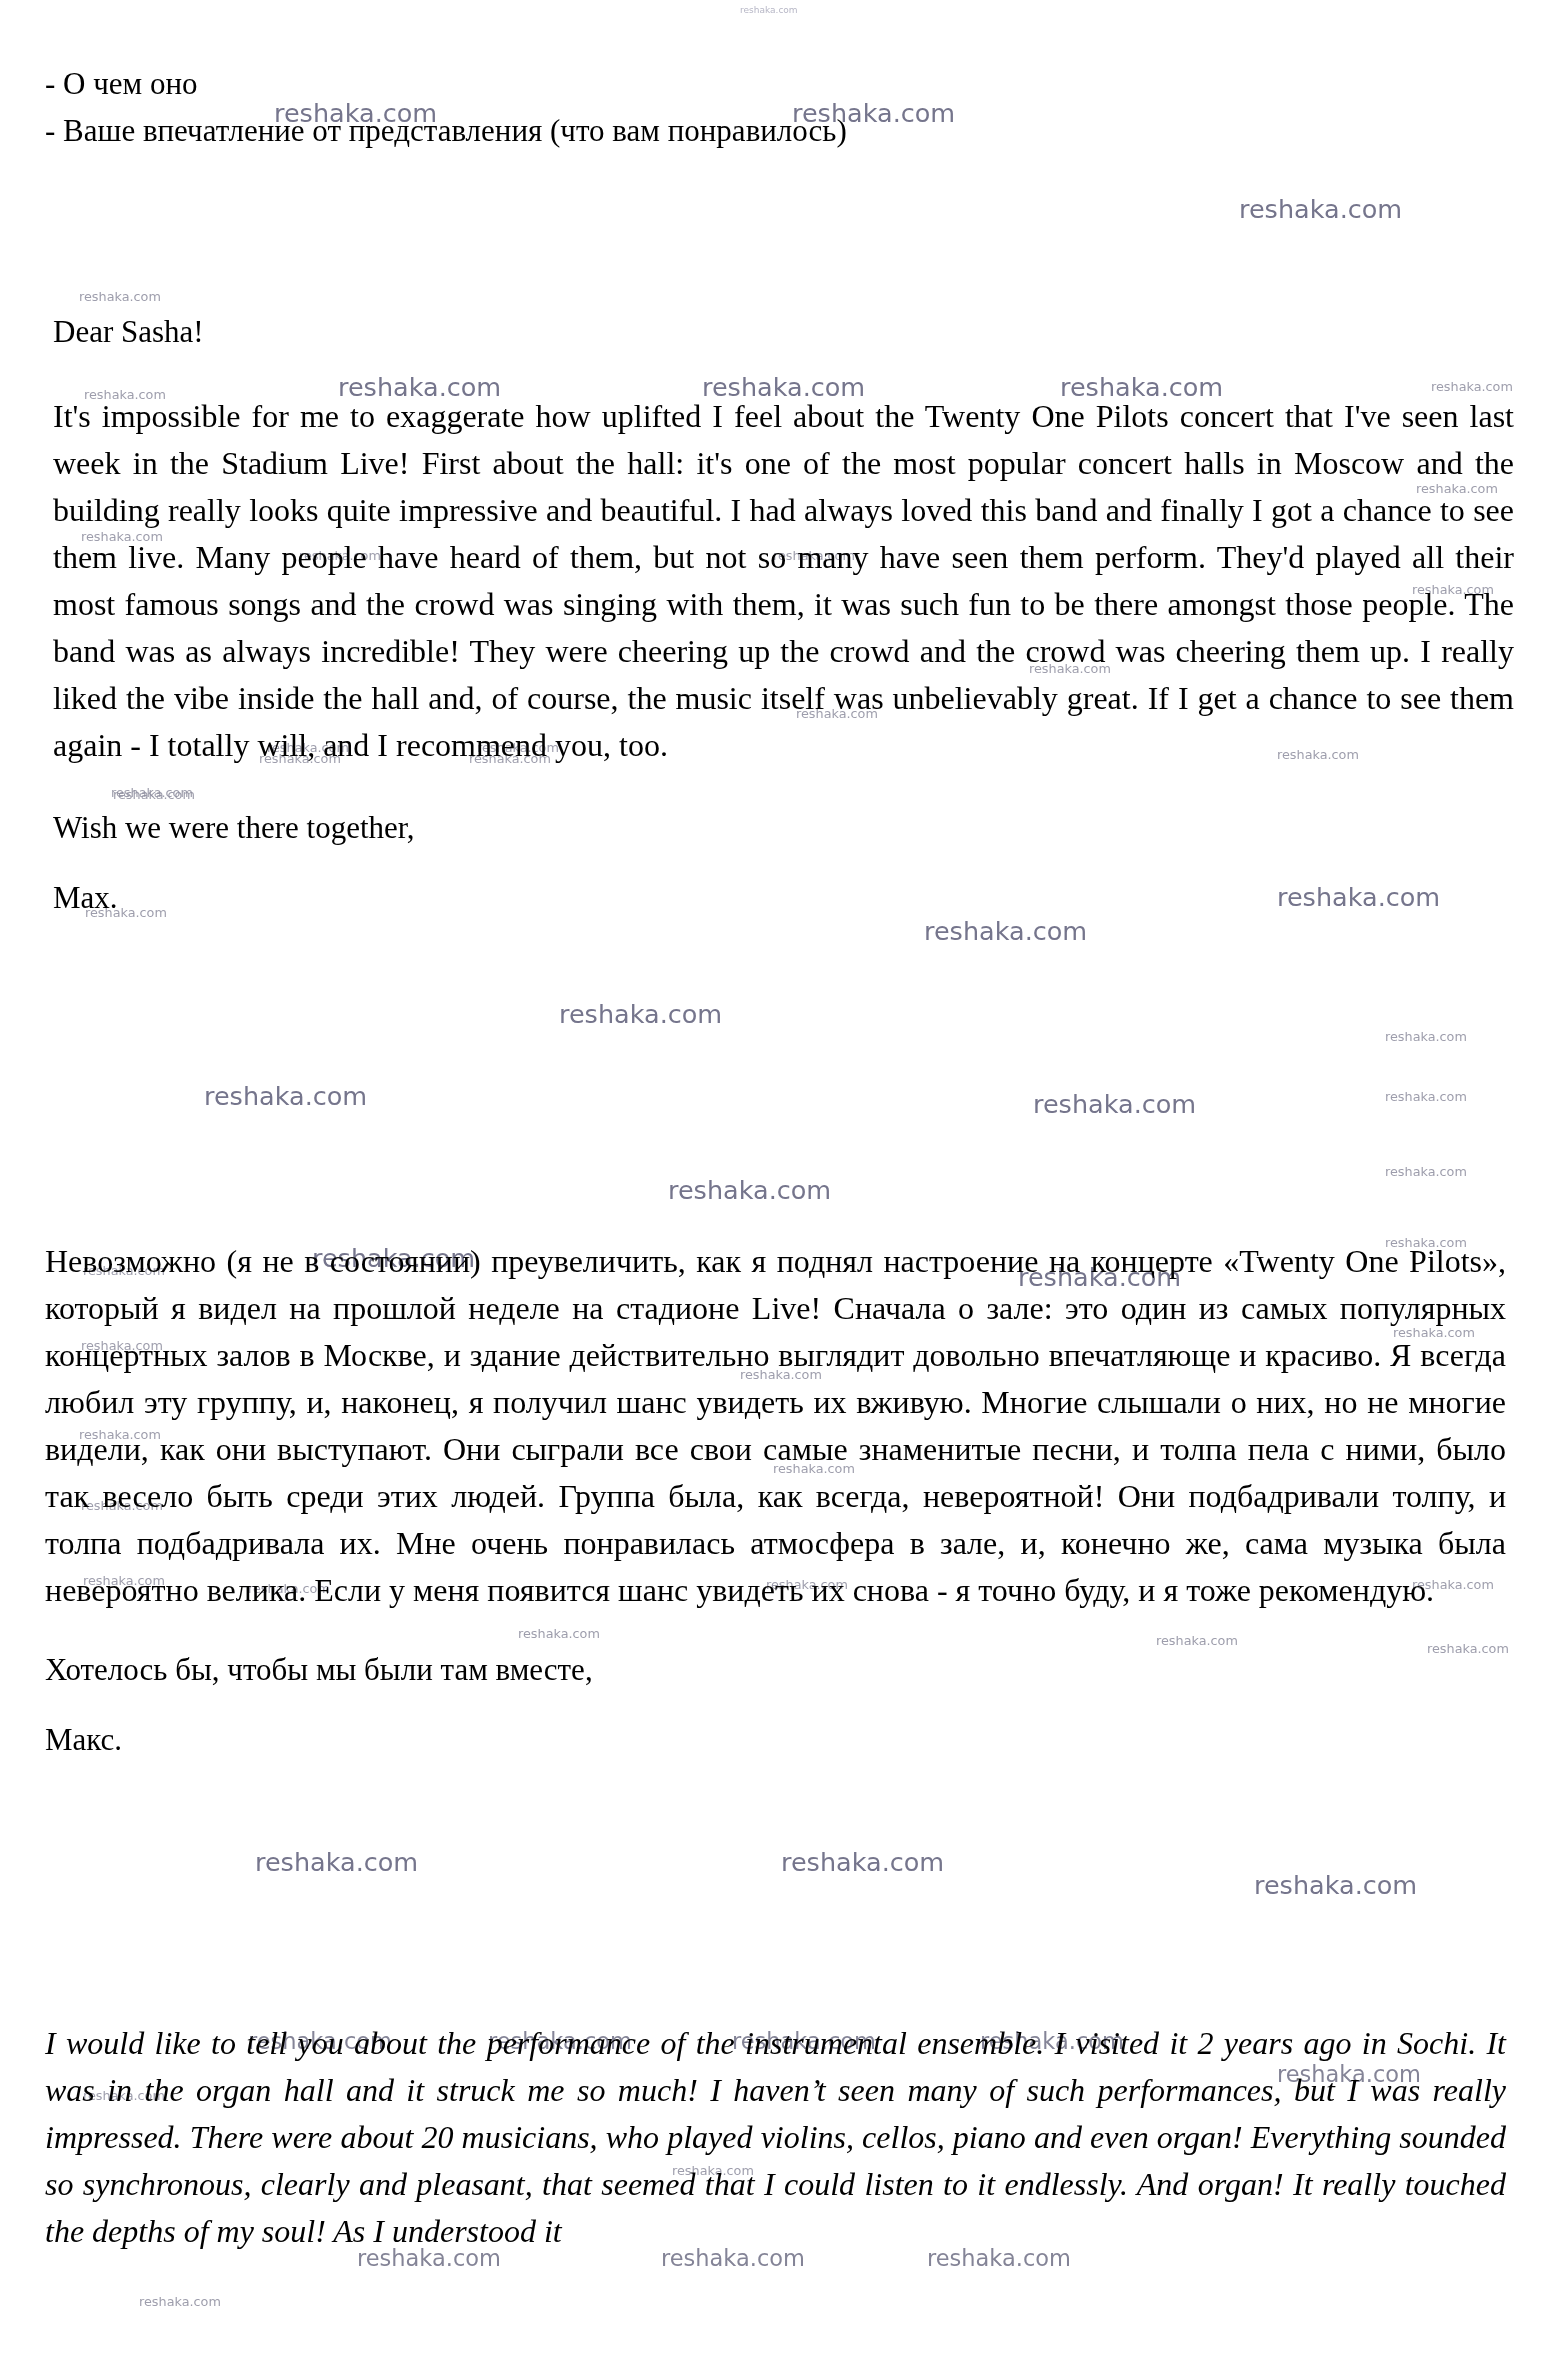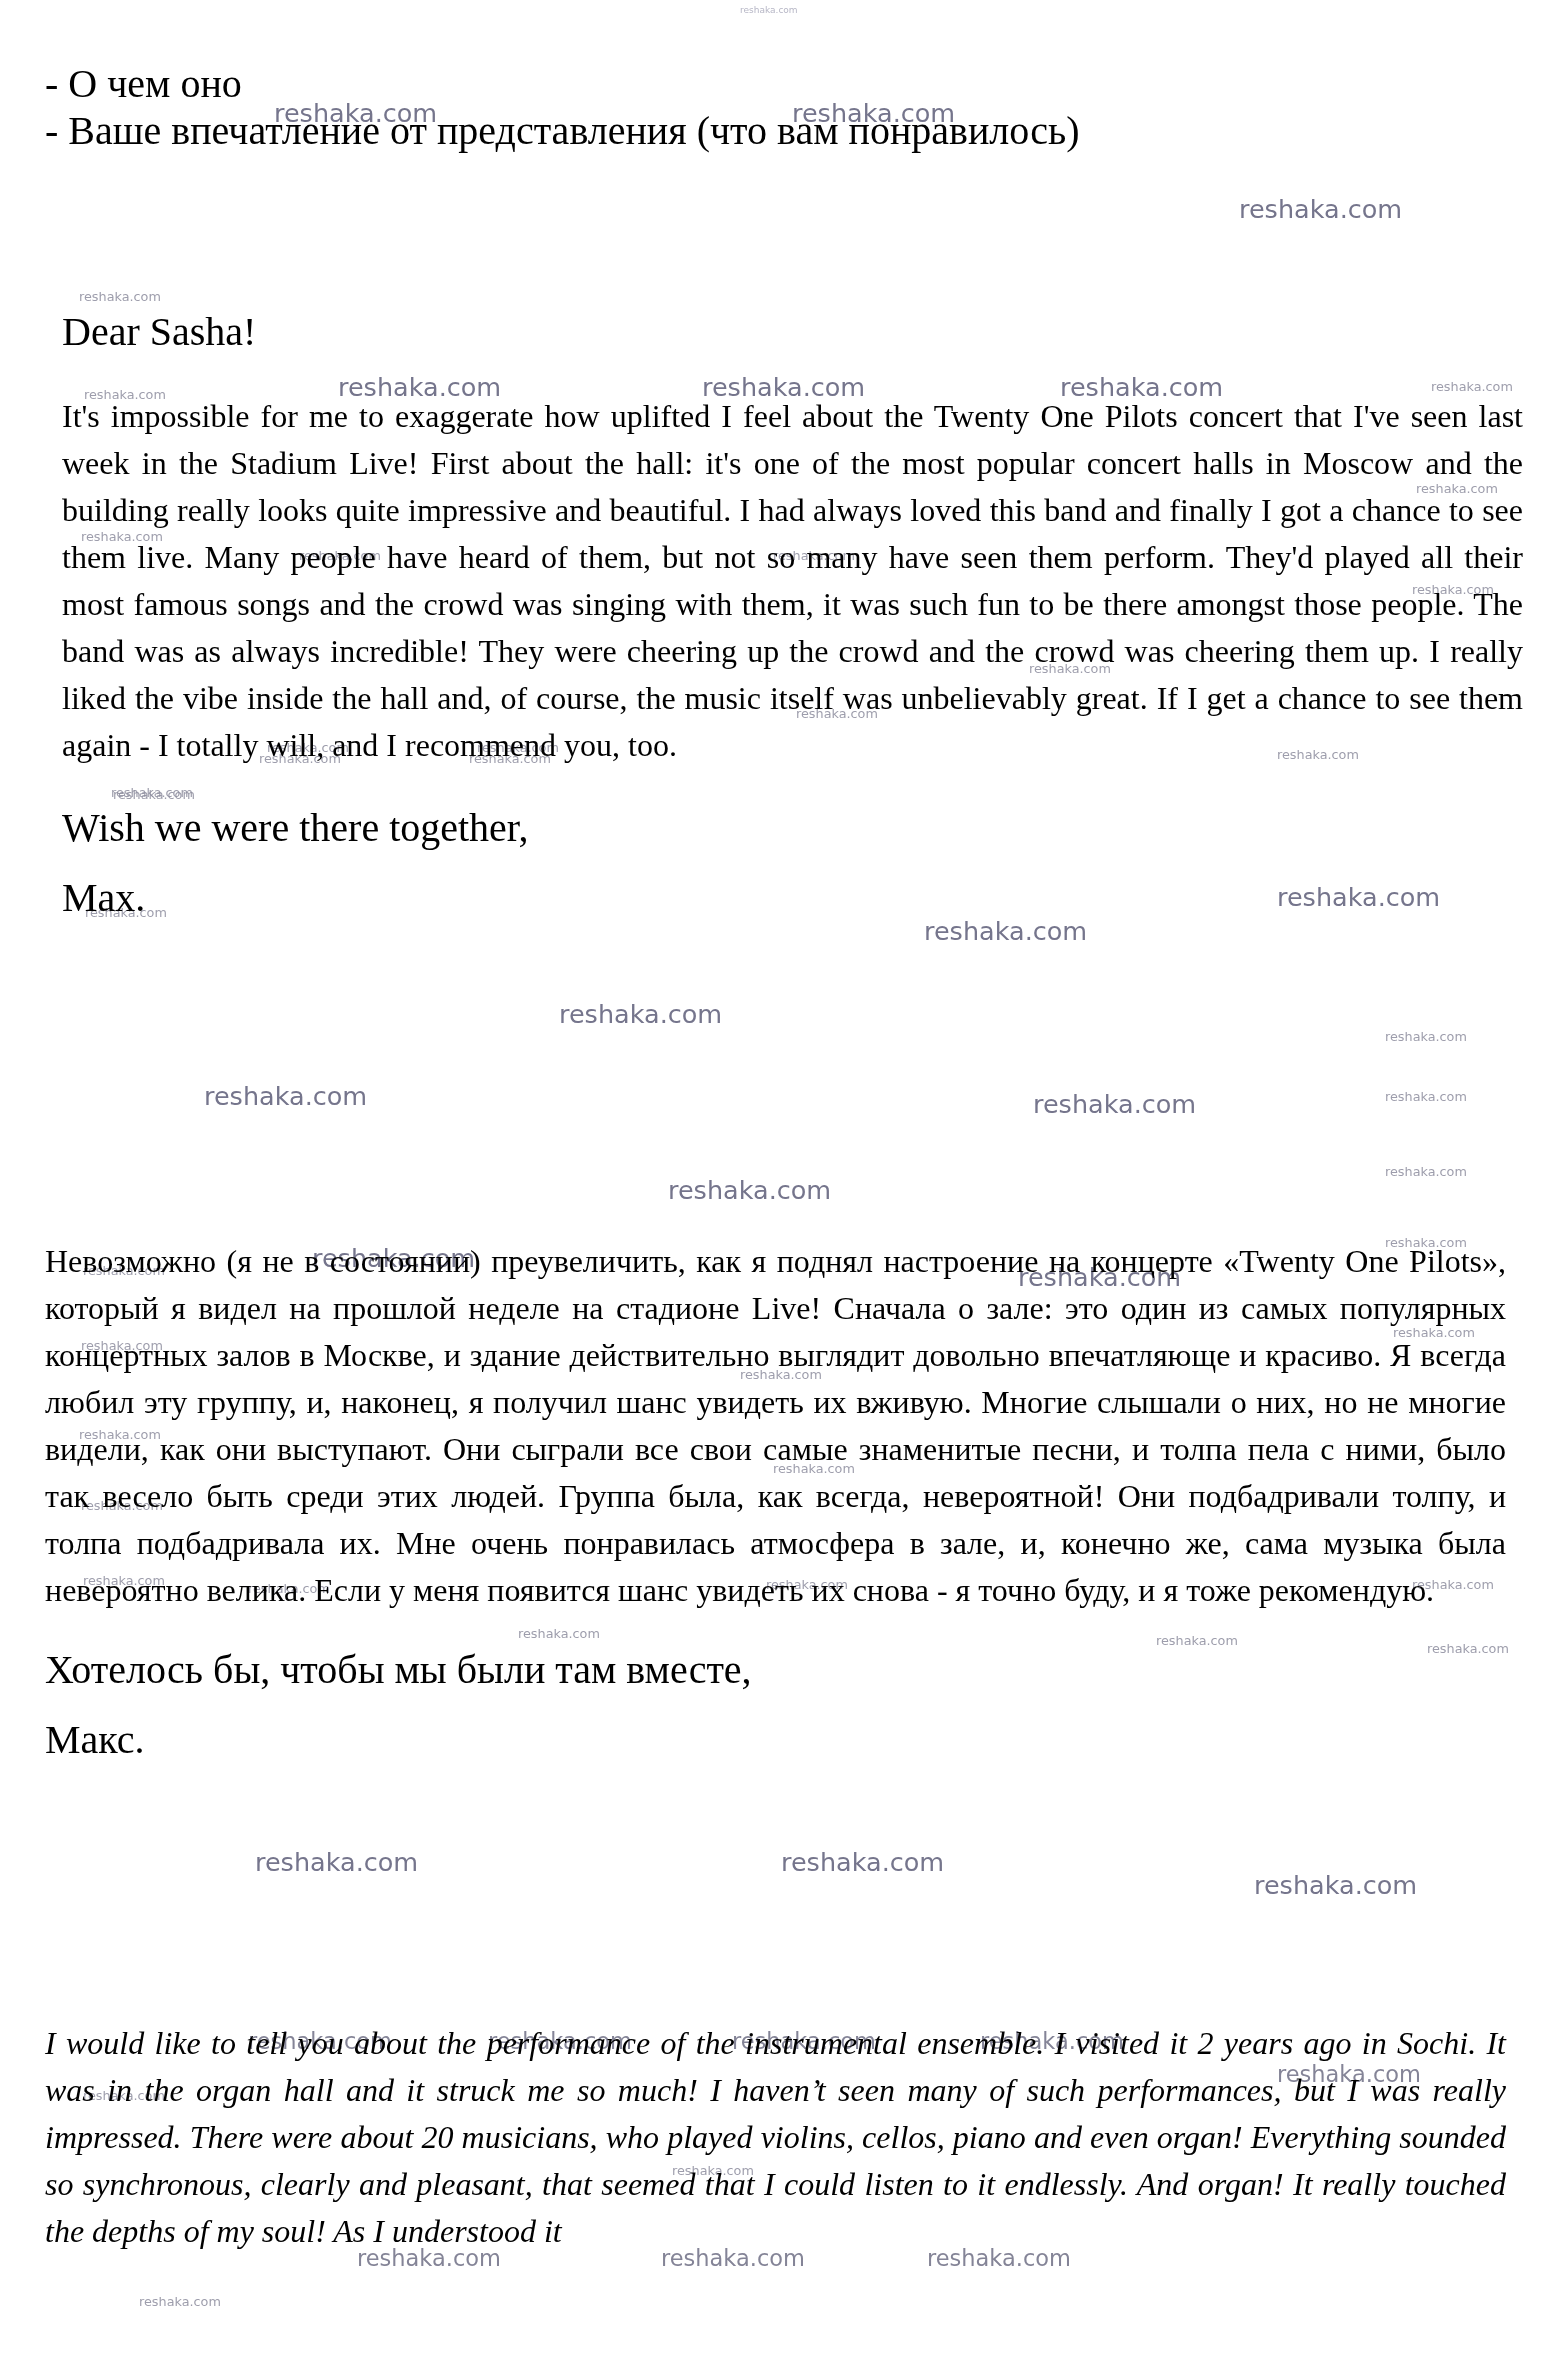--- a/index.html
+++ b/index.html
@@ -20,21 +20,21 @@
     inset: 0;
     padding: 0;
   }
   .content {
     position: absolute;
     left: 45px;
     top: 0;
     width: 1472px;
   }
   .line {
-    font-size: 40px;
+    font-size: 31px;
     line-height: 47px;
     white-space: nowrap;
     letter-spacing: 0px;
   }
   .para {
     font-size: 32px;
     line-height: 47px;
   }
   .block {
     position: absolute;
@@ -132,21 +132,21 @@
     <div class="wm wm-sm" style="left:139px; top:2294px;">reshaka.com</div>
   </div>
 
   <div class="content">
 
     <div class="block" style="left:0; top:60px; width:1472px;">
       <div class="line">- О чем оно</div>
       <div class="line">- Ваше впечатление от представления (что вам понравилось)</div>
     </div>
 
-    <div class="block" style="left:17px; top:308px; width:1472px;">
+    <div class="block" style="left:8px; top:308px; width:1472px;">
       <div class="line">Dear Sasha!</div>
       <div class="para" style="margin-top:38px; width:1461px; text-align:justify;">It's impossible for me to exaggerate how uplifted I feel about the Twenty One Pilots concert that I've seen last week in the Stadium Live! First about the hall: it's one of the most popular concert halls in Moscow and the building really looks quite impressive and beautiful. I had always loved this band and finally I got a chance to see them live. Many people have heard of them, but not so many have seen them perform. They'd played all their most famous songs and the crowd was singing with them, it was such fun to be there amongst those people. The band was as always incredible! They were cheering up the crowd and the crowd was cheering them up. I really liked the vibe inside the hall and, of course, the music itself was unbelievably great. If I get a chance to see them again - I totally will, and I recommend you, too.</div>
       <div class="line" style="margin-top:35px;">Wish we were there together,</div>
       <div class="line" style="margin-top:22.5px;font-family:Liberation Serif, serif;">Max.</div>
     </div>
 
     <div class="block" style="left:0; top:1202px; width:1472px;">
       <div class="para" style="margin-top:36px; width:1461px; text-align:justify;">Невозможно (я не в состоянии) преувеличить, как я поднял настроение на концерте «Twenty One Pilots», который я видел на прошлой неделе на стадионе Live! Сначала о зале: это один из самых популярных концертных залов в Москве, и здание действительно выглядит довольно впечатляюще и красиво. Я всегда любил эту группу, и, наконец, я получил шанс увидеть их вживую. Многие слышали о них, но не многие видели, как они выступают. Они сыграли все свои самые знаменитые песни, и толпа пела с ними, было так весело быть среди этих людей. Группа была, как всегда, невероятной! Они подбадривали толпу, и толпа подбадривала их. Мне очень понравилась атмосфера в зале, и, конечно же, сама музыка была невероятно велика. Если у меня появится шанс увидеть их снова - я точно буду, и я тоже рекомендую.</div>
       <div class="line" style="margin-top:32px;">Хотелось бы, чтобы мы были там вместе,</div>
       <div class="line" style="margin-top:22.5px;">Макс.</div>

